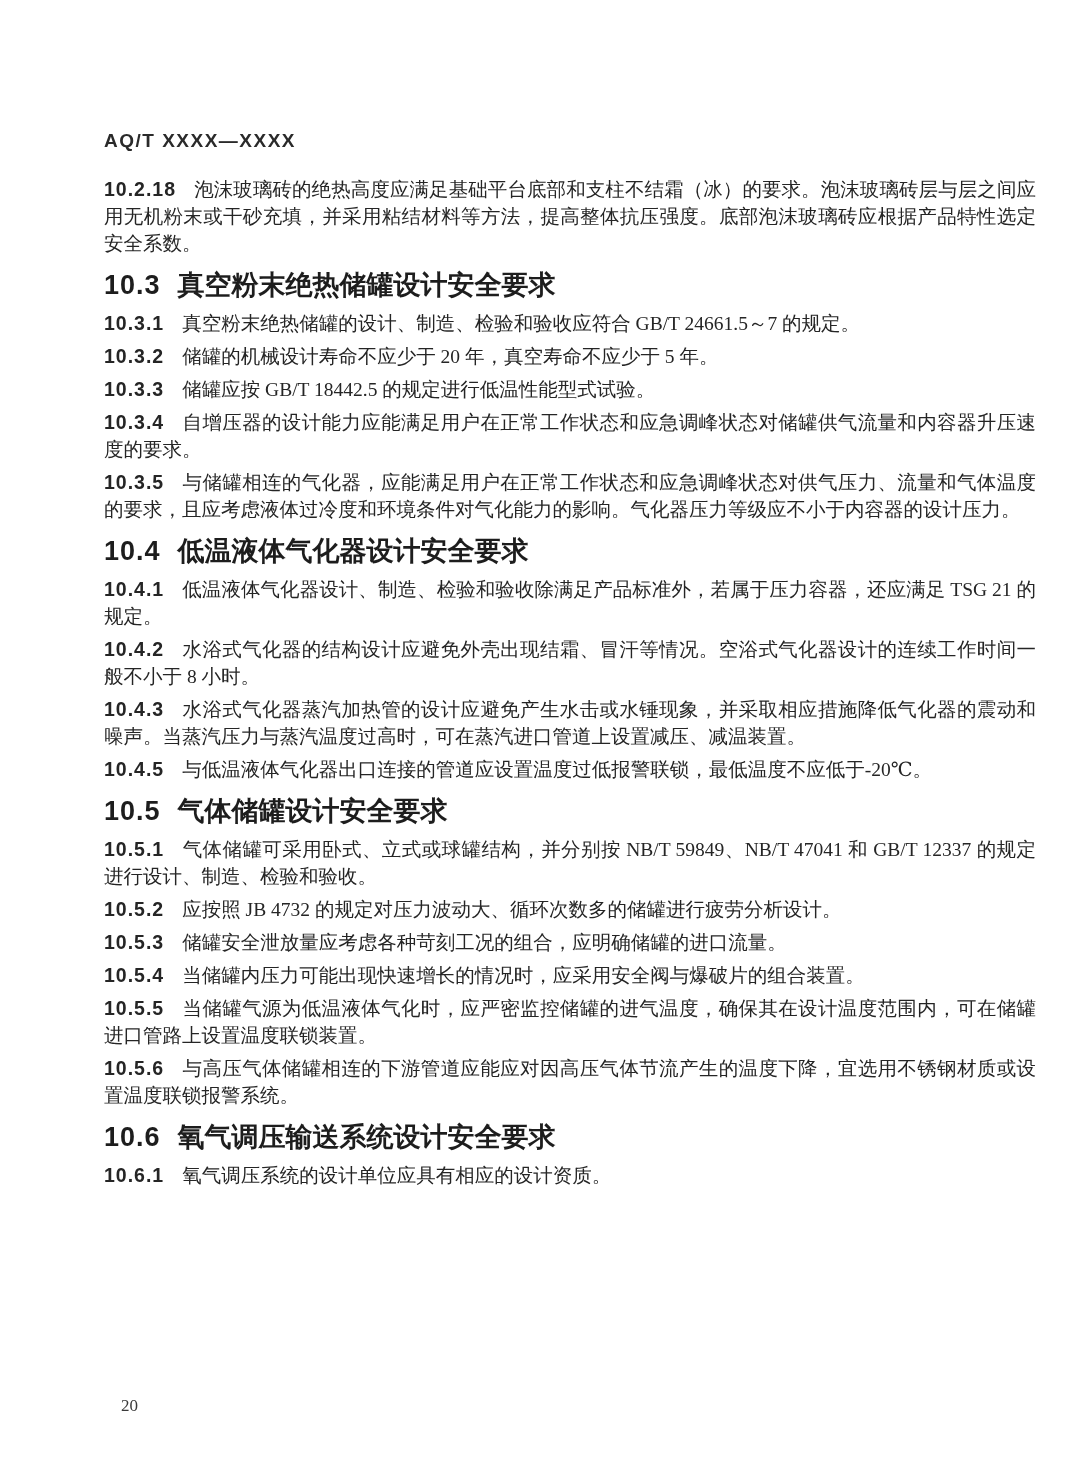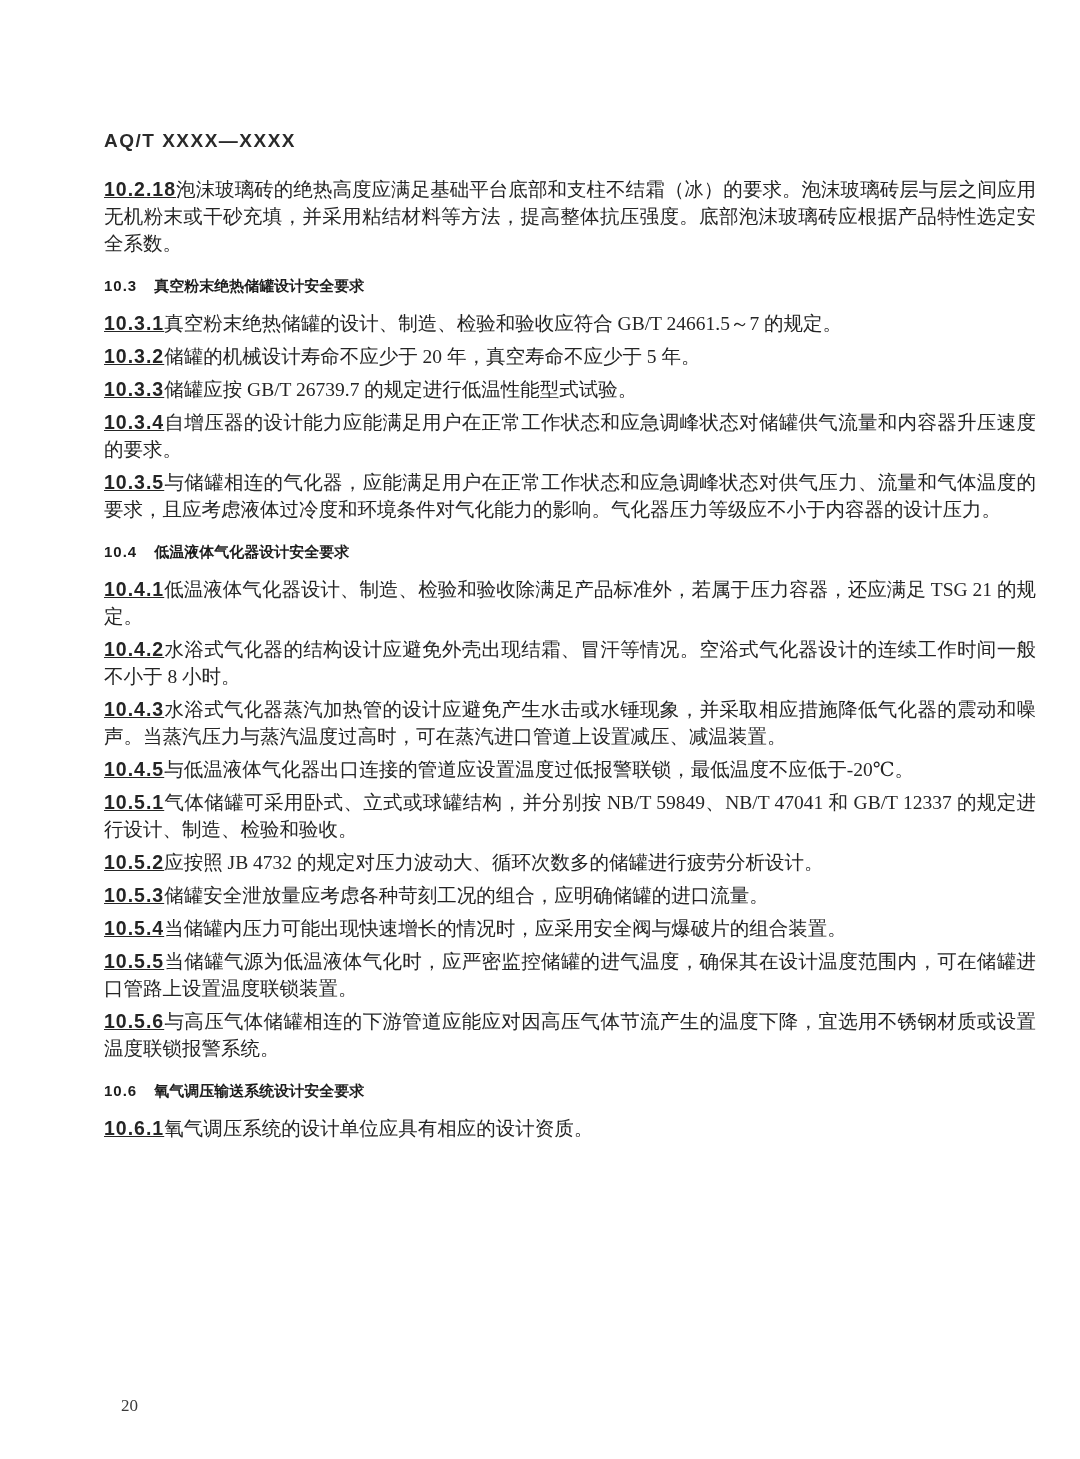--- a/index.html
+++ b/index.html
@@ -29,27 +29,27 @@
     font-size: 19.5px;
     line-height: 27px;
     text-align: justify;
     margin: 0 0 6px 0;
     color: #252525;
   }
   p.clause .num {
     font-family: "Liberation Sans", "DejaVu Sans", sans-serif;
     font-weight: 600;
     letter-spacing: 1px;
+    margin-right: 18px;
     white-space: nowrap;
-    text-decoration: underline;
   }
   h2.section {
     font-family: "Liberation Sans", "DejaVu Sans", sans-serif;
     font-weight: 700;
-    font-size: 15px;
+    font-size: 27px;
     line-height: 27px;
     color: #1d1d1d;
     margin: 15px 0 11px 0;
   }
   h2.section .num {
     letter-spacing: 1px;
     margin-right: 17px;
     white-space: nowrap;
   }
   .page-number {
@@ -66,28 +66,29 @@
 <body>
 
 <div class="page">
   <div class="content">
     <div class="doc-header">AQ/T XXXX—XXXX</div>
     <div id="clauses">
         <p class="clause"><span class="num">10.2.18</span><span>泡沫玻璃砖的绝热高度应满足基础平台底部和支柱不结霜（冰）的要求。泡沫玻璃砖层与层之间应用无机粉末或干砂充填，并采用粘结材料等方法，提高整体抗压强度。底部泡沫玻璃砖应根据产品特性选定安全系数。</span></p>
         <h2 class="section"><span class="num">10.3</span><span>真空粉末绝热储罐设计安全要求</span></h2>
         <p class="clause"><span class="num">10.3.1</span><span>真空粉末绝热储罐的设计、制造、检验和验收应符合 GB/T 24661.5～7 的规定。</span></p>
         <p class="clause"><span class="num">10.3.2</span><span>储罐的机械设计寿命不应少于 20 年，真空寿命不应少于 5 年。</span></p>
-        <p class="clause"><span class="num">10.3.3</span><span>储罐应按 GB/T 26739.7 的规定进行低温性能型式试验。</span></p>
+        <p class="clause"><span class="num">10.3.3</span><span>储罐应按 GB/T 18442.5 的规定进行低温性能型式试验。</span></p>
         <p class="clause"><span class="num">10.3.4</span><span>自增压器的设计能力应能满足用户在正常工作状态和应急调峰状态对储罐供气流量和内容器升压速度的要求。</span></p>
         <p class="clause"><span class="num">10.3.5</span><span>与储罐相连的气化器，应能满足用户在正常工作状态和应急调峰状态对供气压力、流量和气体温度的要求，且应考虑液体过冷度和环境条件对气化能力的影响。气化器压力等级应不小于内容器的设计压力。</span></p>
         <h2 class="section"><span class="num">10.4</span><span>低温液体气化器设计安全要求</span></h2>
         <p class="clause"><span class="num">10.4.1</span><span>低温液体气化器设计、制造、检验和验收除满足产品标准外，若属于压力容器，还应满足 TSG 21 的规定。</span></p>
         <p class="clause"><span class="num">10.4.2</span><span>水浴式气化器的结构设计应避免外壳出现结霜、冒汗等情况。空浴式气化器设计的连续工作时间一般不小于 8 小时。</span></p>
         <p class="clause"><span class="num">10.4.3</span><span>水浴式气化器蒸汽加热管的设计应避免产生水击或水锤现象，并采取相应措施降低气化器的震动和噪声。当蒸汽压力与蒸汽温度过高时，可在蒸汽进口管道上设置减压、减温装置。</span></p>
         <p class="clause"><span class="num">10.4.5</span><span>与低温液体气化器出口连接的管道应设置温度过低报警联锁，最低温度不应低于-20℃。</span></p>
+        <h2 class="section"><span class="num">10.5</span><span>气体储罐设计安全要求</span></h2>
         <p class="clause"><span class="num">10.5.1</span><span>气体储罐可采用卧式、立式或球罐结构，并分别按 NB/T 59849、NB/T 47041 和 GB/T 12337 的规定进行设计、制造、检验和验收。</span></p>
         <p class="clause"><span class="num">10.5.2</span><span>应按照 JB 4732 的规定对压力波动大、循环次数多的储罐进行疲劳分析设计。</span></p>
         <p class="clause"><span class="num">10.5.3</span><span>储罐安全泄放量应考虑各种苛刻工况的组合，应明确储罐的进口流量。</span></p>
         <p class="clause"><span class="num">10.5.4</span><span>当储罐内压力可能出现快速增长的情况时，应采用安全阀与爆破片的组合装置。</span></p>
         <p class="clause"><span class="num">10.5.5</span><span>当储罐气源为低温液体气化时，应严密监控储罐的进气温度，确保其在设计温度范围内，可在储罐进口管路上设置温度联锁装置。</span></p>
         <p class="clause"><span class="num">10.5.6</span><span>与高压气体储罐相连的下游管道应能应对因高压气体节流产生的温度下降，宜选用不锈钢材质或设置温度联锁报警系统。</span></p>
         <h2 class="section"><span class="num">10.6</span><span>氧气调压输送系统设计安全要求</span></h2>
         <p class="clause"><span class="num">10.6.1</span><span>氧气调压系统的设计单位应具有相应的设计资质。</span></p>
       </div>
   </div>

